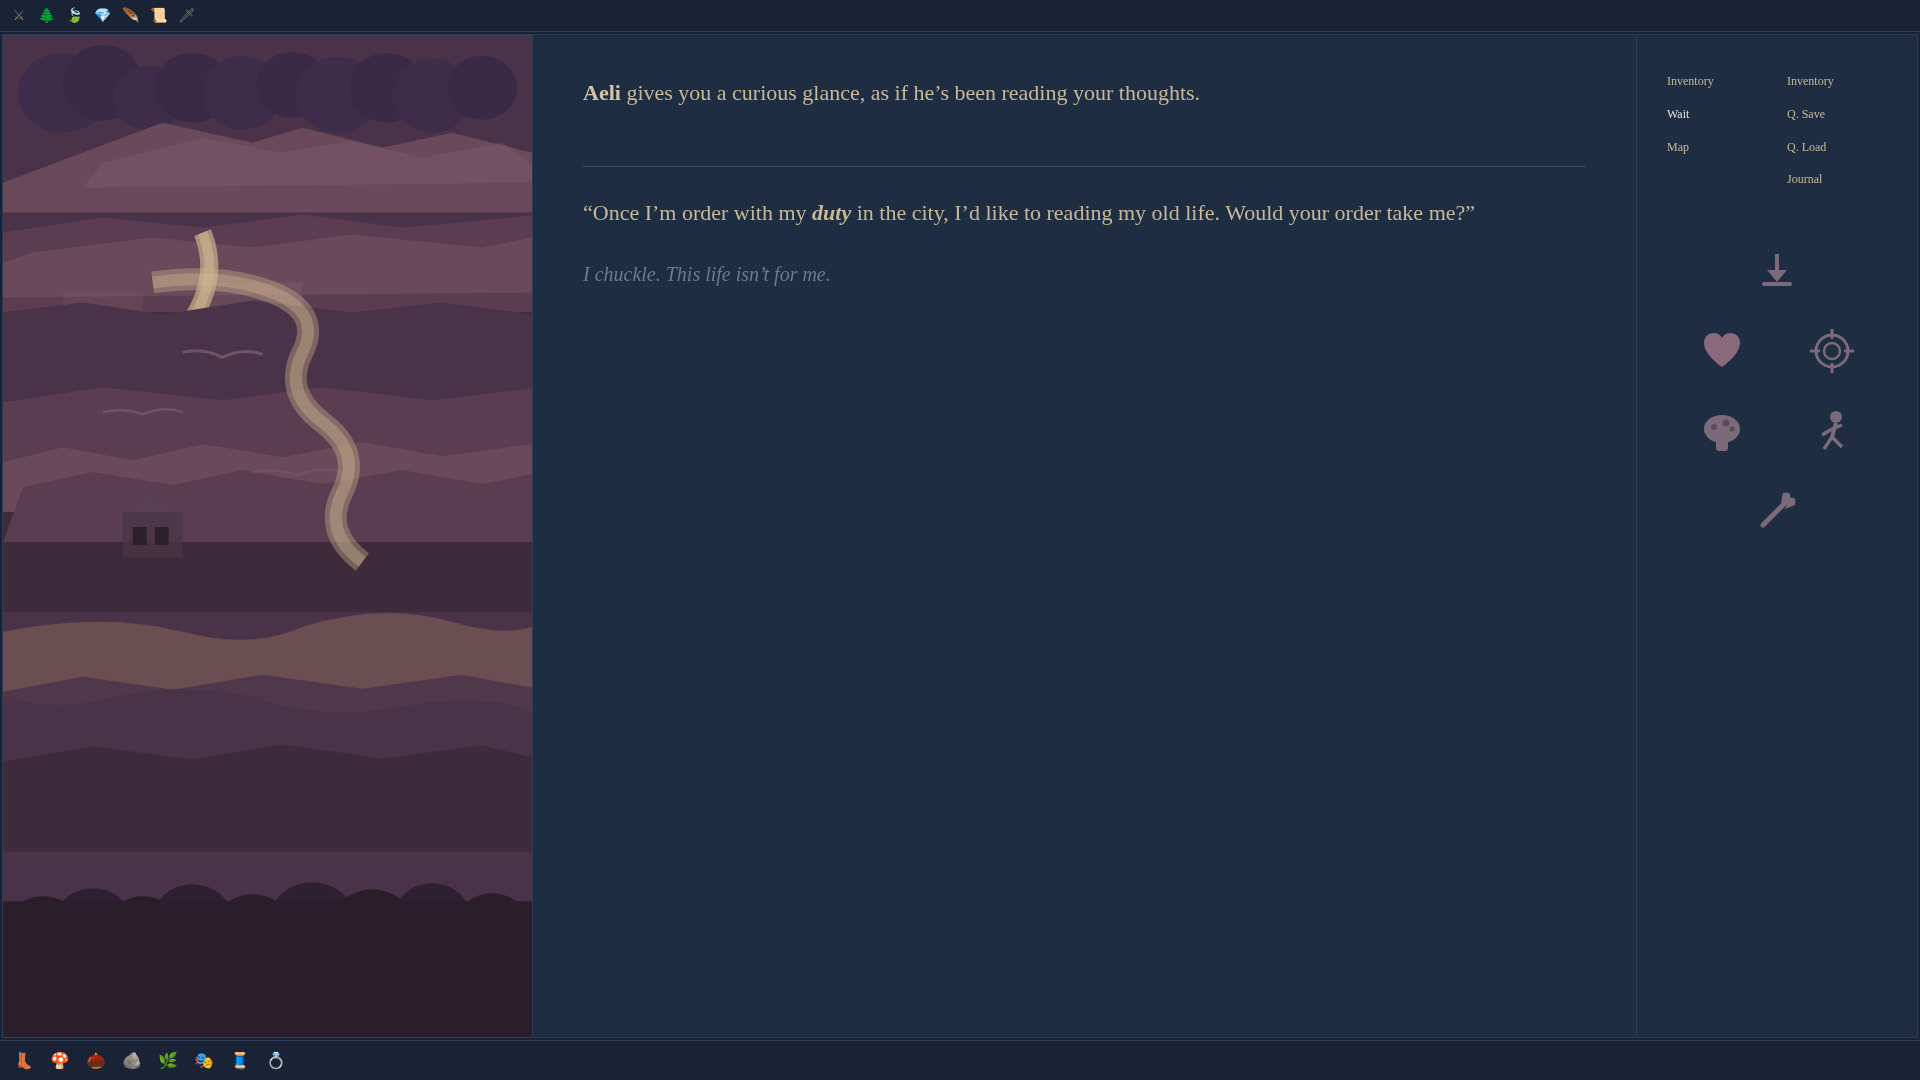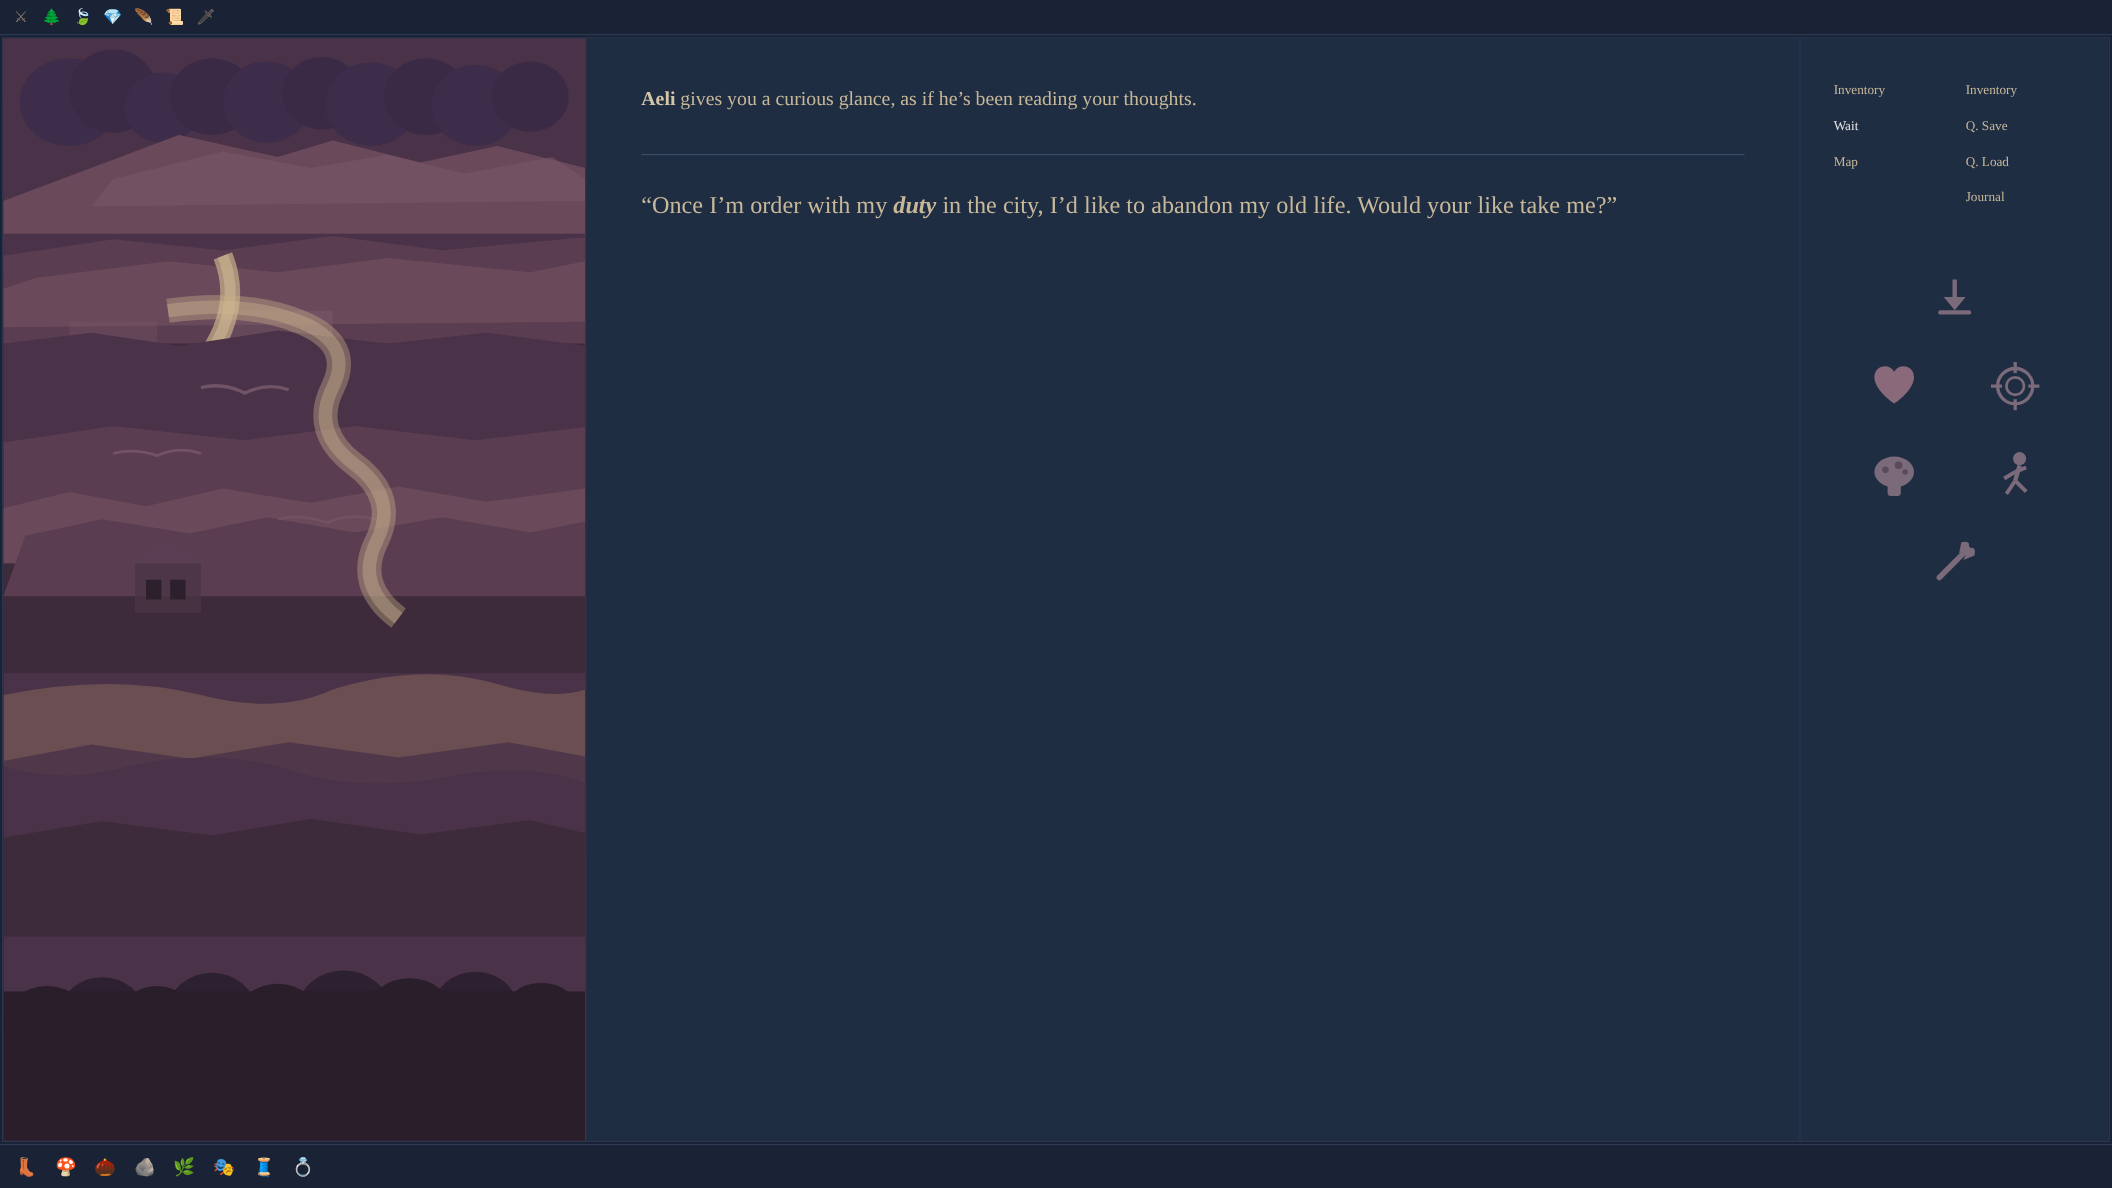--- a/index.html
+++ b/index.html
@@ -61,23 +61,23 @@
       height: 100%;
       background: #1e2d42;
       padding: 40px 50px;
       display: flex;
       flex-direction: column;
       border-right: 1px solid #2e3d55;
     }
 
     .dialogue-narrator {
       color: #c8b89a;
-      font-size: 18px;
+      font-size: 22px;
       line-height: 1.6;
-      margin-bottom: 8px;
+      margin-bottom: 28px;
     }
 
     .dialogue-narrator span.character-name {
       color: #d4c4a8;
       font-weight: bold;
     }
 
     .dialogue-divider {
       border: none;
       border-top: 1px solid #3a4d63;
@@ -300,23 +300,24 @@
 
   <div id="dialogue-panel">
     <p class="dialogue-narrator">
       <span class="character-name">Aeli</span>
       <span> gives you a curious glance, as if he’s been reading your thoughts.</span>
     </p>
 
     <hr class="dialogue-divider">
 
     <p class="dialogue-speech">
-      <span>“Once I’m order with my </span><em>duty</em><span> in the city, I’d like to abandon my old life. Would your like take me?”</span>
+      <span>“Once I’m order with my </span><em>duty</em><span> in the city, I’d like to reading my old life. Would your order take me?”</span>
     </p>
 
+    <p class="dialogue-player">I chuckle. This life isn’t for me.</p>
   </div>
 
   <div id="menu-panel">
     <div class="menu-grid">
       <div class="menu-item active">Inventory</div>
       <div class="menu-item active">Inventory</div>
       <div class="menu-item disabled">Wait</div>
       <div class="menu-item active">Q. Save</div>
       <div class="menu-item active">Map</div>
       <div class="menu-item active">Q. Load</div>

